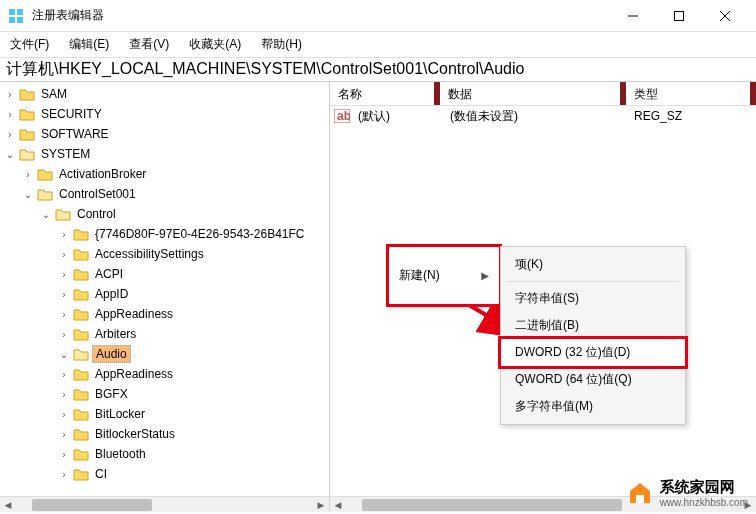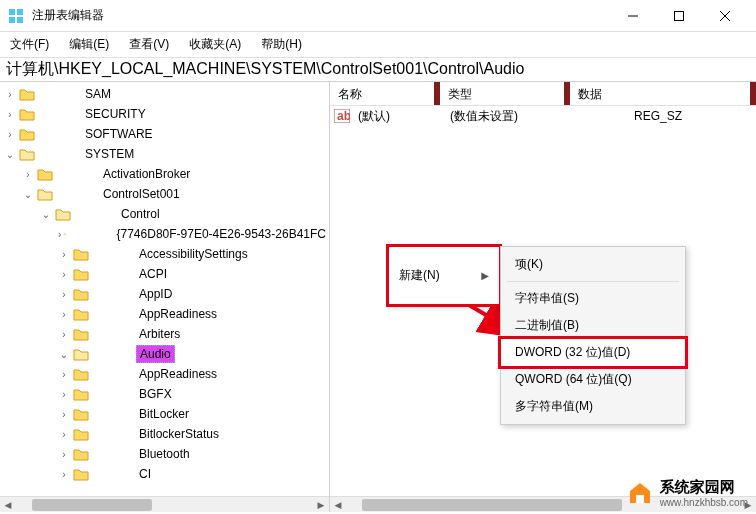--- a/index.html
+++ b/index.html
@@ -16,22 +16,22 @@
 
 .addressbar { height: 24px; display: flex; align-items: center; padding: 2px 6px; border-bottom: 1px solid #d0d0d0; }
 .addressbar input { flex: 1; border: none; outline: none; font-size: 16px; }
 
 .main { display: flex; height: calc(514px - 32px - 26px - 24px - 2px); }
 .tree-panel { width: 330px; border-right: 1px solid #d0d0d0; overflow: hidden; position: relative; }
 .tree { padding: 2px 0; overflow: auto; height: 100%; }
 .tree-row { display: flex; align-items: center; height: 20px; white-space: nowrap; }
 .tree-row .chevron { width: 12px; text-align: center; color: #666; font-size: 10px; }
 .tree-row .folder-icon { width: 16px; height: 14px; margin: 0 3px; }
-.tree-row .label { padding: 1px 3px; margin-left: 44px; }
-.tree-row.selected .label { background: #d946ef; border: 1px dotted #7ab7e8; }
+.tree-row .label { padding: 1px 3px; }
+.tree-row.selected .label { background: #fdba74; border: 1px dotted #7ab7e8; }
 .indent-0 { padding-left: 4px; }
 .indent-1 { padding-left: 22px; }
 .indent-2 { padding-left: 40px; }
 .indent-3 { padding-left: 58px; }
 .indent-4 { padding-left: 76px; }
 
 .list-panel { flex: 1; position: relative; }
 .list-header { display: flex; height: 24px; border-bottom: 1px solid #e0e0e0; }
 .list-header .col { padding: 4px 8px; border-right: 6px solid #7f1d1d; }
 .col-name { width: 110px; }
@@ -254,22 +254,22 @@
       <div class="sbtn">◀</div>
       <div class="thumb" style="width:120px"></div>
       <div style="flex:1"></div>
       <div class="sbtn">▶</div>
     </div>
   </div>
 
   <div class="list-panel">
     <div class="list-header">
       <div class="col col-name">名称</div>
+      <div class="col col-data">数据</div>
       <div class="col col-type">类型</div>
-      <div class="col col-data">数据</div>
     </div>
     <div class="list-row">
       <svg class="val-icon" viewBox="0 0 16 14">
           <rect x="0" y="0" width="16" height="14" fill="#fff" stroke="#c0504d"></rect>
           <text x="3" y="11" font-size="9" fill="#c0504d" font-weight="bold">ab</text>
         </svg>
       <div class="cell col-name" style="width:92px">(默认)</div>
       <div class="cell col-data">(数值未设置)</div>
       <div class="cell col-type">REG_SZ</div>
     </div>

